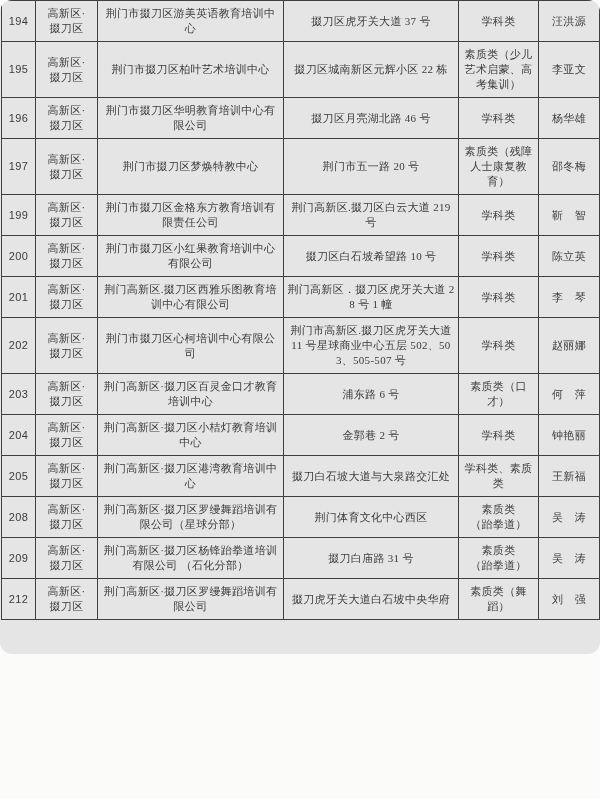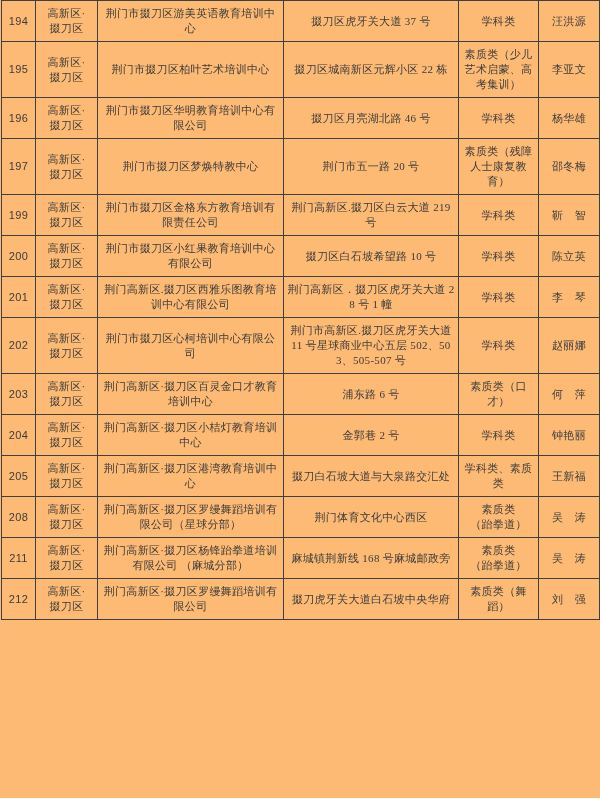--- a/index.html
+++ b/index.html
@@ -3,24 +3,25 @@
 <meta charset="utf-8">
 <style>
   html, body {
     margin: 0;
     padding: 0;
     background: #fbfbf9;
     font-family: "Liberation Serif", "DejaVu Serif", serif;
   }
   .page {
     width: 600px;
-    height: 798px;
+    height: 654px;
     overflow: hidden;
-    background: #fdba74;
+    background: #e5e5e5;
     position: relative;
+    border-radius: 12px;
   }
   table.roster {
     border-collapse: collapse;
     table-layout: fixed;
     width: 598px;
     margin: 0 0 0 1px;
     color: #3b3b3b;
   }
   table.roster td {
     border: 1px solid #3f3f3f;
@@ -157,25 +158,25 @@
           <td class="num-cell">208</td>
           <td class="district-cell">高新区·
 掇刀区</td>
           <td class="institution-cell">荆门高新区·掇刀区罗缦舞蹈培训有限公司（星球分部）</td>
           <td class="address-cell">荆门体育文化中心西区</td>
           <td class="category-cell">素质类
 （跆拳道）</td>
           <td class="person-cell">吴　涛</td>
         </tr>
         <tr>
-          <td class="num-cell">211</td>
+          <td class="num-cell">209</td>
           <td class="district-cell">高新区·
 掇刀区</td>
-          <td class="institution-cell">荆门高新区·掇刀区杨锋跆拳道培训有限公司 （麻城分部）</td>
-          <td class="address-cell">麻城镇荆新线 168 号麻城邮政旁</td>
+          <td class="institution-cell">荆门高新区·掇刀区杨锋跆拳道培训有限公司 （石化分部）</td>
+          <td class="address-cell">掇刀白庙路 31 号</td>
           <td class="category-cell">素质类
 （跆拳道）</td>
           <td class="person-cell">吴　涛</td>
         </tr>
         <tr>
           <td class="num-cell">212</td>
           <td class="district-cell">高新区·
 掇刀区</td>
           <td class="institution-cell">荆门高新区·掇刀区罗缦舞蹈培训有限公司</td>
           <td class="address-cell">掇刀虎牙关大道白石坡中央华府</td>

